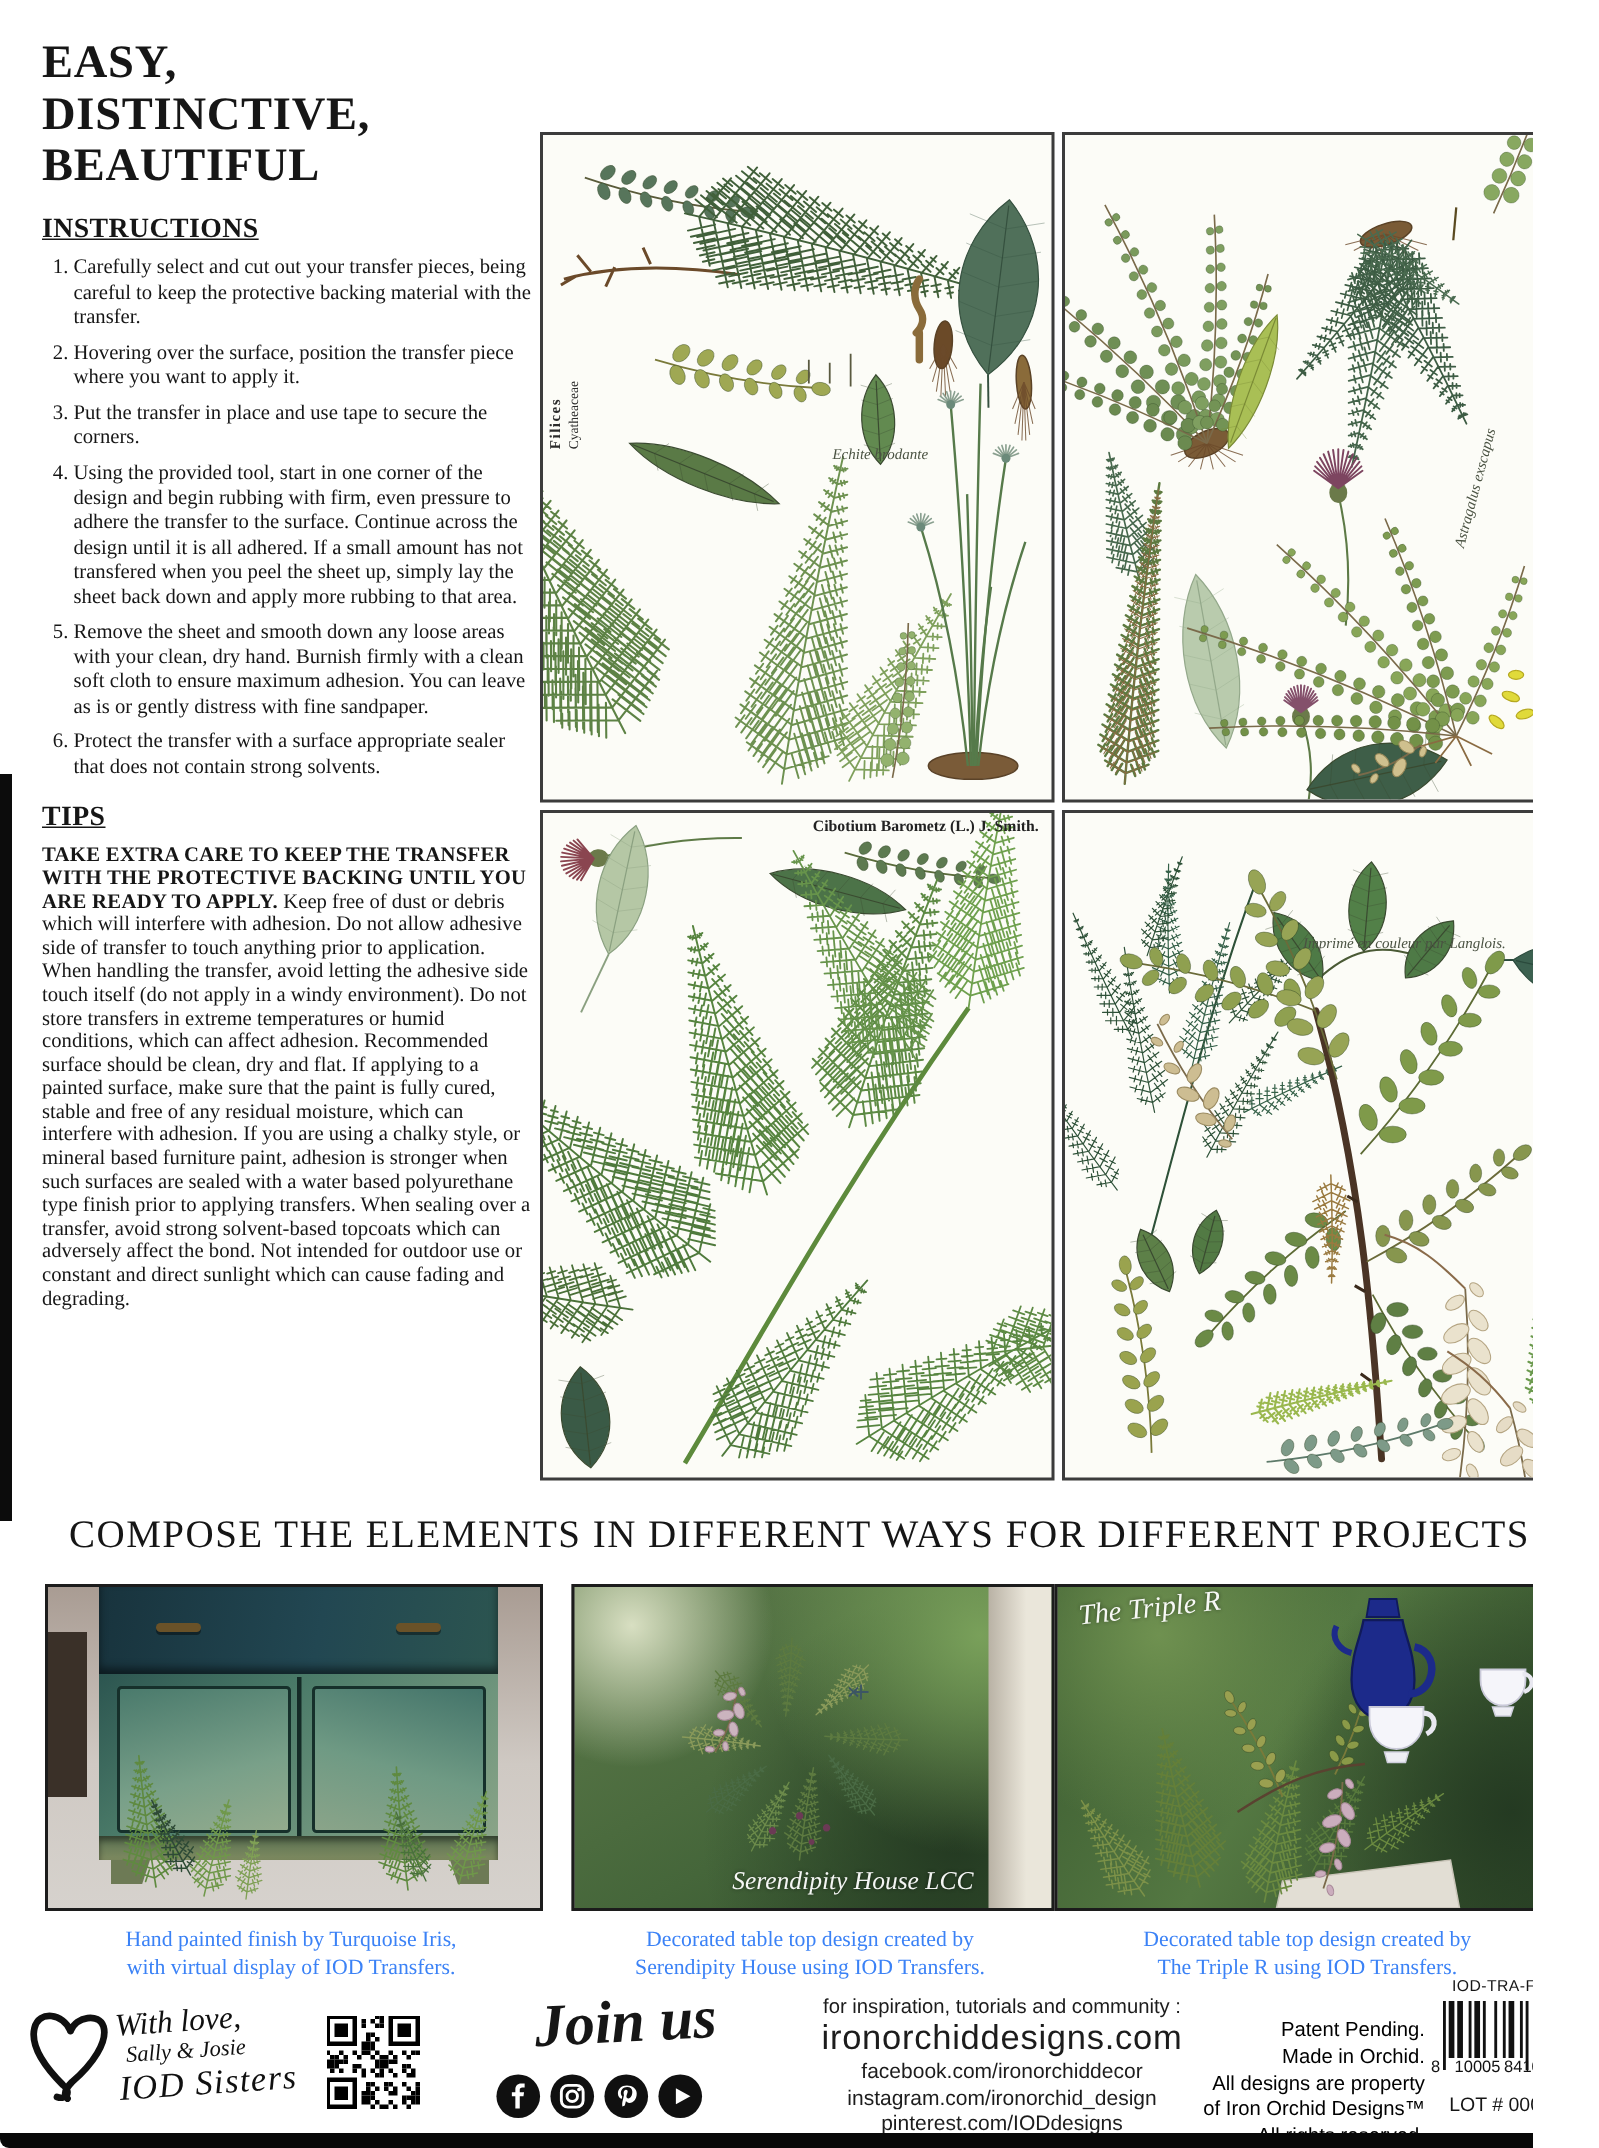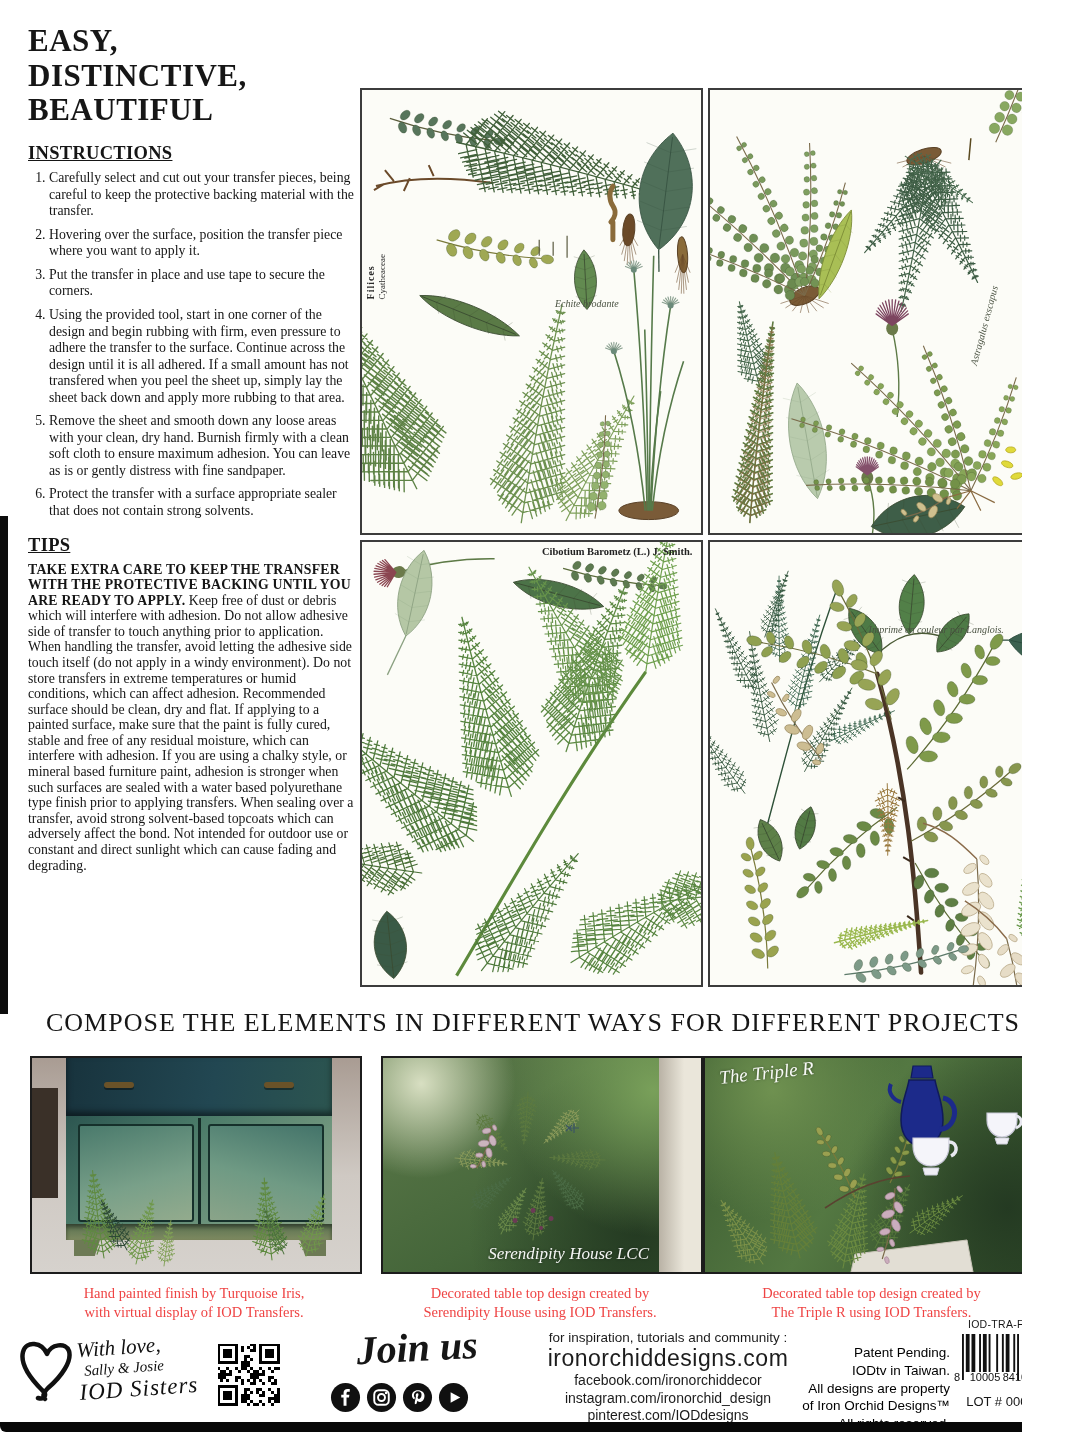--- a/index.html
+++ b/index.html
@@ -27,21 +27,21 @@
   .script-label{position:absolute;font-style:italic;font-size:10px;color:#4a5242;white-space:nowrap;}
   .plate-title{position:absolute;top:4px;right:8px;font-size:10.5px;font-weight:700;color:#222;}
   
   #compose-head{position:absolute;left:0;top:1008px;width:1066px;text-align:center;
                 font-size:26px;letter-spacing:1px;}
   .photo{position:absolute;top:1056px;height:214px;border:2px solid #1c1c1c;overflow:hidden;background:#777;}
   .photo svg{position:absolute;left:0;top:0;width:100%;height:100%;}
   #photo-1{left:30px;width:328px;}
   #photo-2{left:381px;width:318px;}
   #photo-3{left:703px;width:337px;}
-  .caption{position:absolute;top:1284px;text-align:center;font-size:14.5px;line-height:1.3;color:#ef4444;font-family:Liberation Serif, serif;}
+  .caption{position:absolute;top:1284px;text-align:center;font-size:14.5px;line-height:1.3;color:#3b82f6;font-family:Liberation Serif, serif;}
   #cap-1{left:30px;width:328px;} #cap-2{left:381px;width:318px;} #cap-3{left:703px;width:337px;}
   .watermark{position:absolute;color:#fff;font-style:italic;opacity:.95;text-shadow:0 0 3px rgba(0,0,0,.5);}
   
   .cab{position:absolute;}
   
   #footer{position:absolute;left:0;top:1316px;width:1066px;height:116px;font-family:"Liberation Sans","DejaVu Sans",sans-serif;}
   #signature{position:absolute;left:78px;top:18px;transform:rotate(-4deg);
              font-family:"Liberation Serif",serif;font-style:italic;color:#101010;}
   #signature .s1{font-size:21px;} #signature .s2{font-size:15px;padding-left:6px;} #signature .s3{font-size:23px;letter-spacing:1px;}
   #heart{position:absolute;left:18px;top:22px;}
@@ -1340,21 +1340,21 @@
     <div id="community">
       <div class="intro">for inspiration, tutorials and community :</div>
       <div class="site">ironorchiddesigns.com</div>
       <div class="line">facebook.com/ironorchiddecor</div>
       <div class="line">instagram.com/ironorchid_design</div>
       <div class="line">pinterest.com/IODdesigns</div>
       <div class="line">Bit.ly/IODtv</div>
     </div>
     <div id="patent">
       <div>Patent Pending.</div>
-      <div>IODtv in Taiwan.</div>
+      <div>Made in Orchid.</div>
       <div>All designs are property</div>
       <div>of Iron Orchid Designs™</div>
       <div>All rights reserved.</div>
     </div>
     <div id="barcode-blk">
       <div class="sku">IOD-TRA-FRO</div>
       <svg id="barcode" width="104" height="62" viewBox="0 0 104 62">
           <rect x="10.0" y="4" width="1.9" height="46" fill="#111"></rect>
           <rect x="13.8" y="4" width="3.8" height="38" fill="#111"></rect>
           <rect x="19.5" y="4" width="3.8" height="38" fill="#111"></rect>

